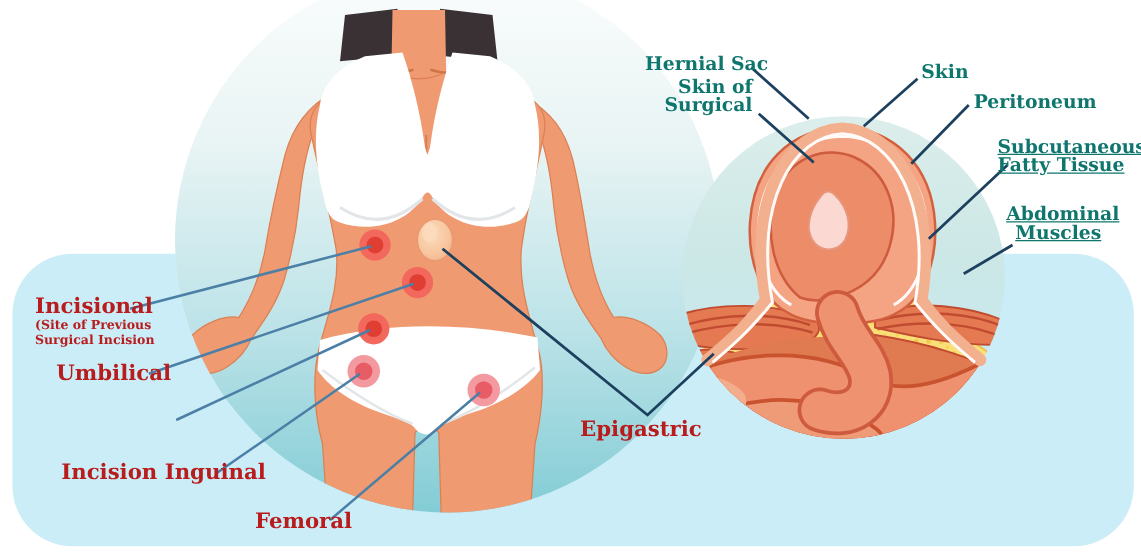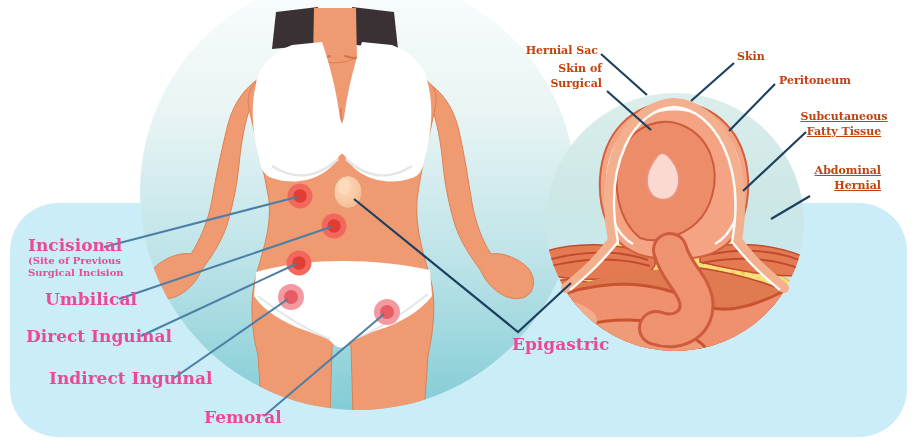--- a/index.html
+++ b/index.html
@@ -2,23 +2,23 @@
 <html><head>
 <meta charset="utf-8">
 <style>
   html,body{margin:0;padding:0;background:#ffffff;}
   #stage{
     position:relative;width:913px;height:445px;overflow:hidden;
     background:#ffffff;font-family:"DejaVu Serif","Liberation Serif",serif;
   }
   #art{position:absolute;left:0;top:0;}
   .lbl{position:absolute;font-weight:700;white-space:nowrap;}
-  .lbl-red{color:#ec4899;font-size:17px;line-height:19px;}
+  .lbl-red{color:#b91c1c;font-size:17px;line-height:19px;}
   .lbl-red .sub{font-size:10px;line-height:11.5px;font-weight:700;}
-  .lbl-navy{color:#c2410c;font-size:11px;line-height:14.5px;}
+  .lbl-navy{color:#0f766e;font-size:15px;line-height:14.5px;}
   .ra{text-align:right;}
   .ca{text-align:center;text-decoration:underline;}
 </style>
 </head>
 <body>
 
 <div id="stage">
 
   <svg id="art" width="913" height="445" viewBox="0 0 913 445">
     <defs>
@@ -207,34 +207,33 @@
       <line x1="810" y1="196" x2="771" y2="219"></line>
     </g>
   </svg>
 
   <div class="lbl lbl-red" style="left:28px;top:236px;">
     <div>Incisional</div>
     <div class="sub">(Site of Previous</div>
     <div class="sub">Surgical Incision</div>
   </div>
   <div class="lbl lbl-red" style="left:45px;top:290px;text-align:right;">Umbilical</div>
-  <div class="lbl lbl-red" style="left:26px;top:327px;">Direct Inguinal</div>
-  <div class="lbl lbl-red" style="left:49px;top:369px;">Indirect Inguinal</div>
+  <div class="lbl lbl-red" style="left:49px;top:369px;">Incision Inguinal</div>
   <div class="lbl lbl-red" style="left:204px;top:408px;">Femoral</div>
-  <div class="lbl lbl-red" style="left:512px;top:335px;">Epigastric</div>
+  <div class="lbl lbl-red" style="left:464px;top:335px;">Epigastric</div>
 
   <div class="lbl lbl-navy ra" style="left:516px;width:82px;top:44px;">Hernial Sac</div>
   <div class="lbl lbl-navy ra" style="left:520px;width:82px;top:62px;">
     <div>Skin of</div>
     <div>Surgical</div>
   </div>
   <div class="lbl lbl-navy" style="left:737px;top:50px;text-align:right;">Skin</div>
   <div class="lbl lbl-navy" style="left:779px;top:74px;">Peritoneum</div>
   <div class="lbl lbl-navy ca" style="left:798px;width:92px;top:110px;">
     <div>Subcutaneous</div>
     <div>Fatty Tissue</div>
   </div>
   <div class="lbl lbl-navy ca" style="left:805px;width:76px;top:164px;text-align:right;">
     <div>Abdominal</div>
-    <div>Hernial</div>
+    <div>Muscles</div>
   </div>
 
 </div>
 
 </body></html>

